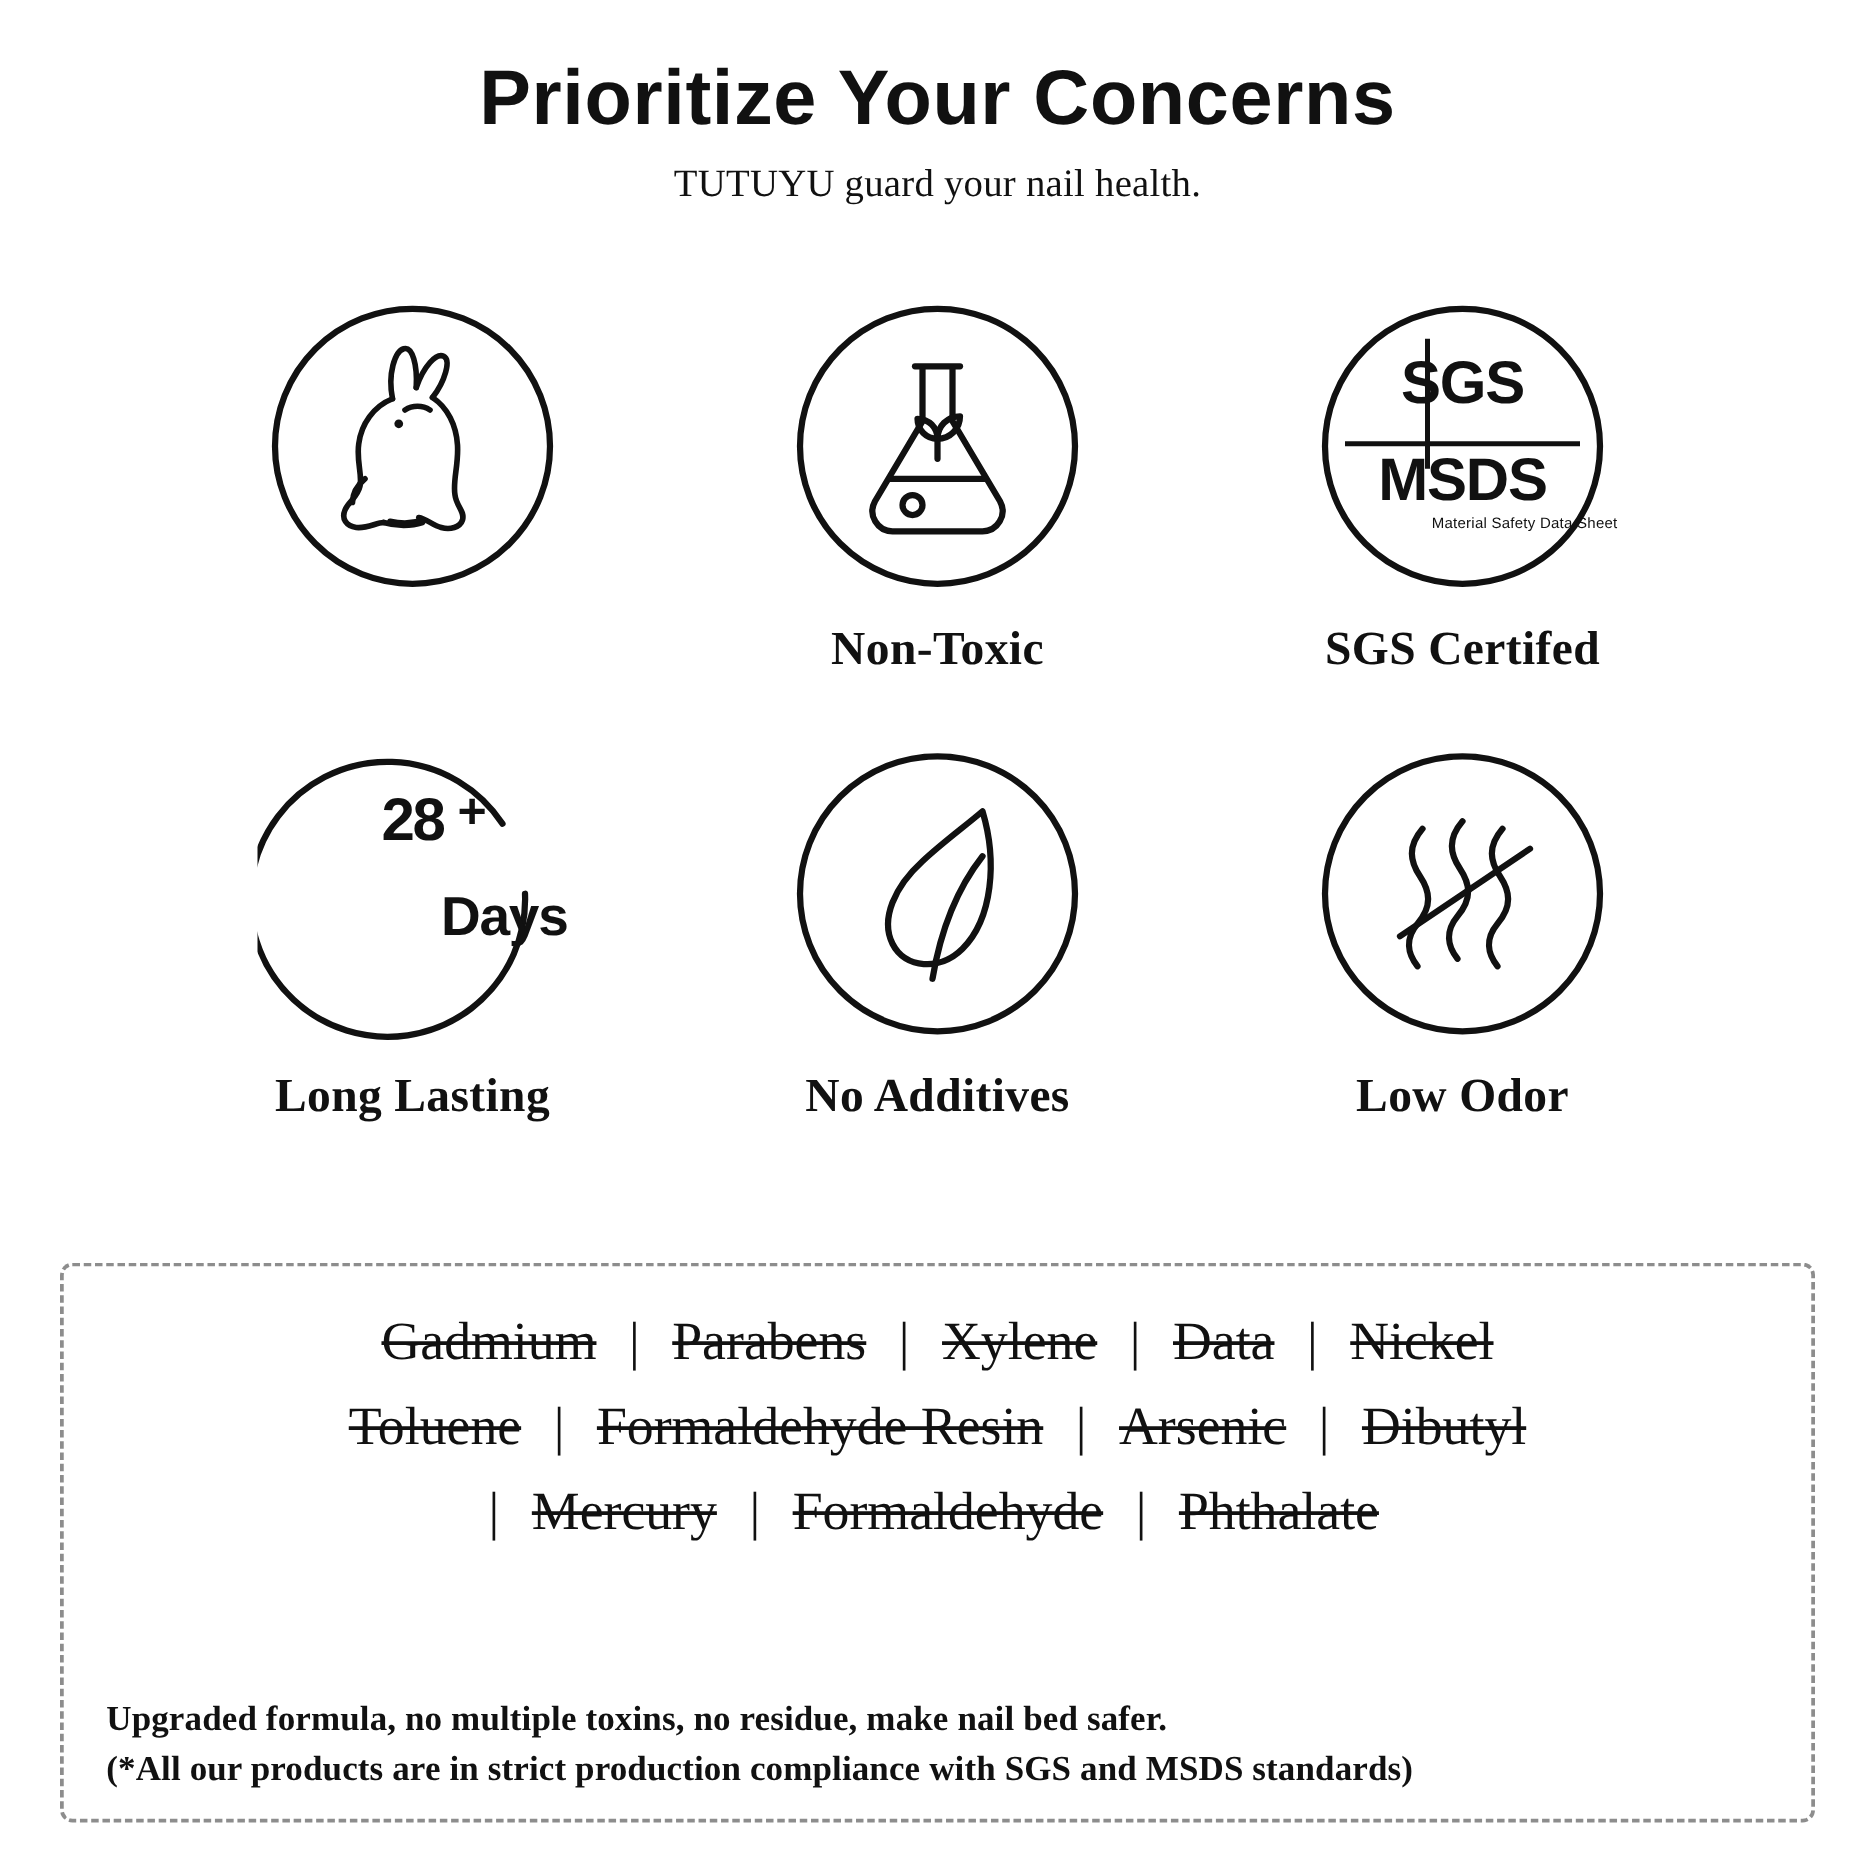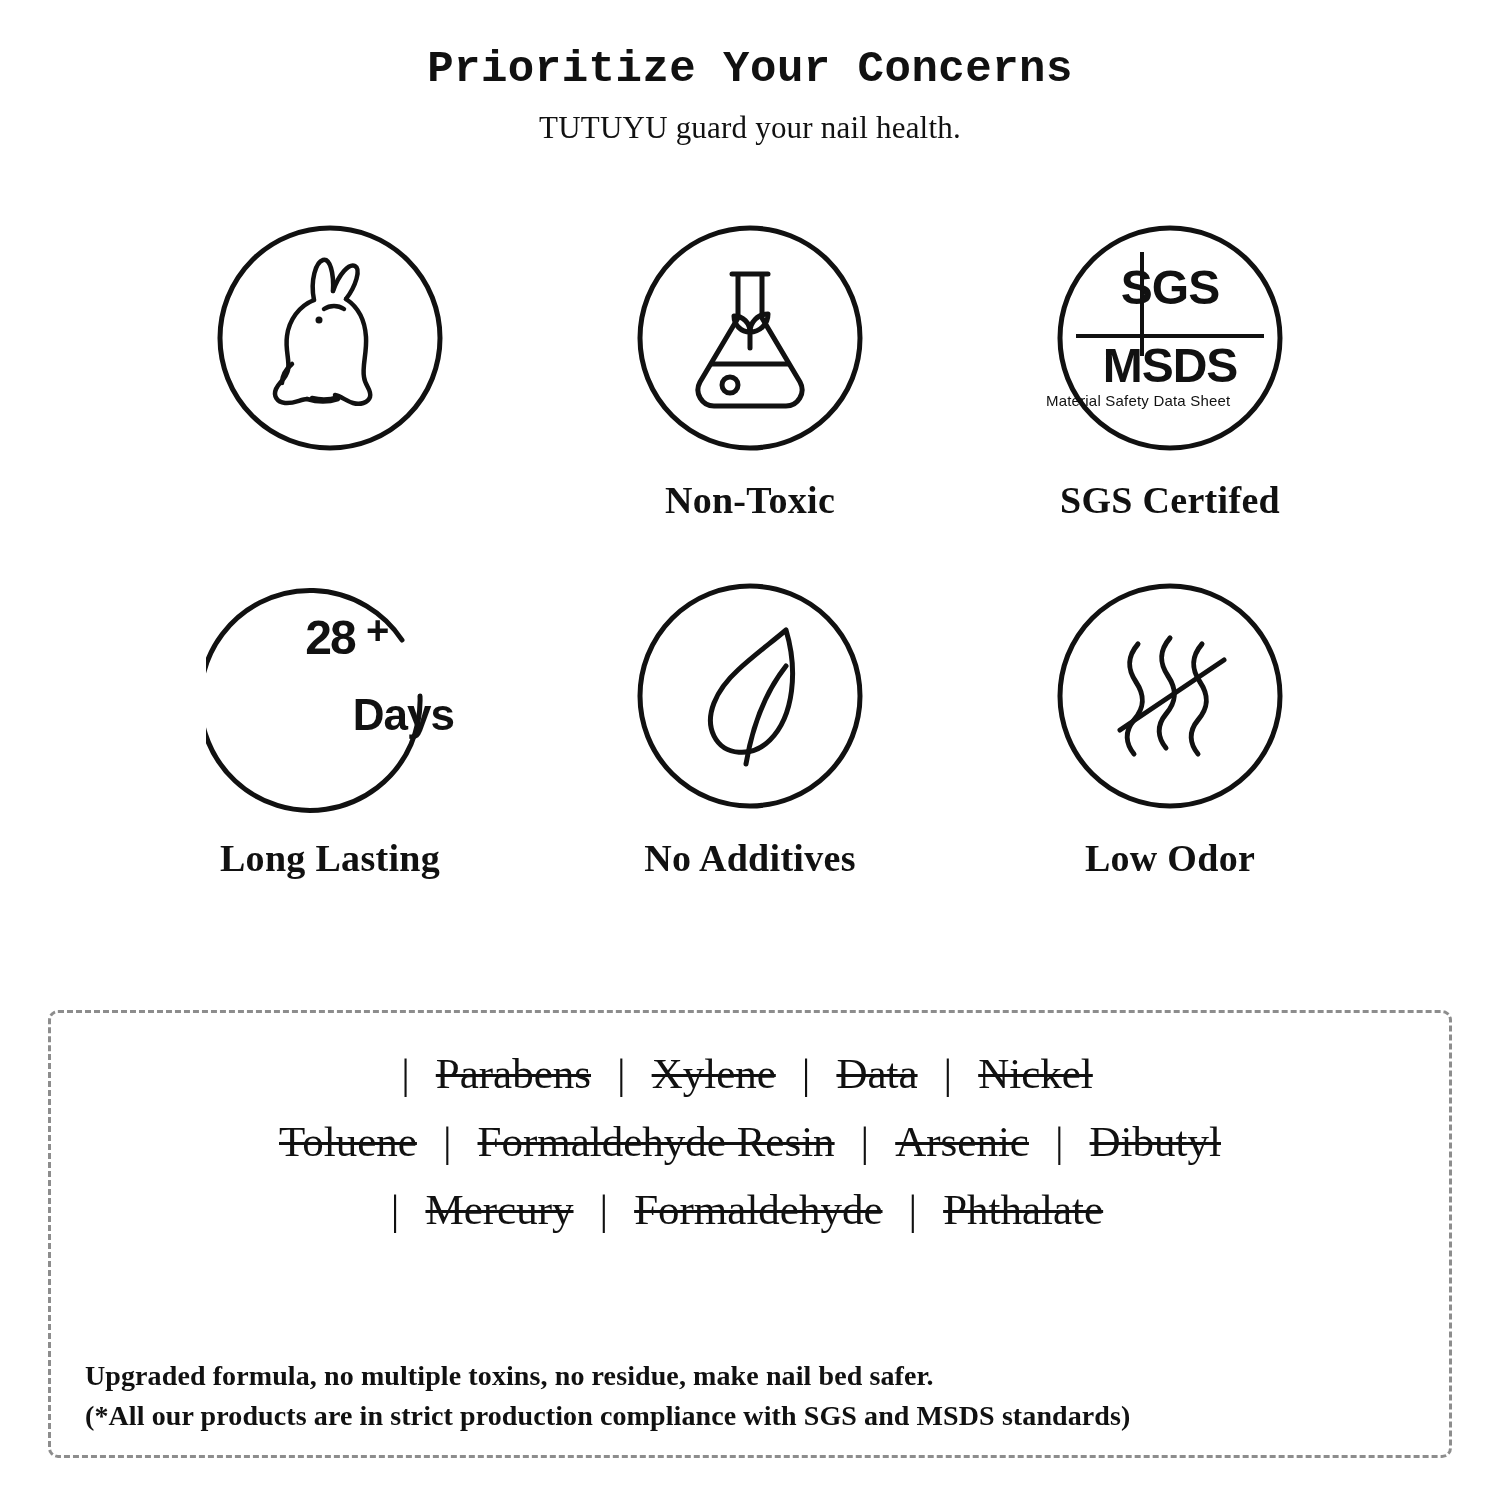--- a/index.html
+++ b/index.html
@@ -20,23 +20,23 @@
     height: 1500px;
     box-sizing: border-box;
   }
 
   
   .header {
     text-align: center;
     padding-top: 46px;
   }
   .title {
-    font-family: Liberation Mono, monospace;
+    font-family: Liberation Sans, sans-serif;
     font-weight: bold;
-    font-size: 44px;
+    font-size: 62px;
     letter-spacing: 0.5px;
     line-height: 1.08;
     margin: 0;
   }
   .subtitle {
     font-family: "Liberation Serif", serif;
     font-size: 31px;
     margin: 16px 0 0 0;
     letter-spacing: 0.2px;
   }
@@ -182,21 +182,21 @@
     <div class="feature">
       <div class="badge">
         <div class="sgs-wrap">
           <svg width="248" height="248" viewBox="0 0 248 248" fill="none" stroke="#111" stroke-width="5">
             <circle cx="124" cy="124" r="110"></circle>
             <path d="M30 122h188" stroke-width="4"></path>
             <path d="M96 38v104" stroke-width="4"></path>
           </svg>
           <div style="position:absolute;left:0;top:46px;width:248px;text-align:center;font-family:'Liberation Sans',sans-serif;font-weight:bold;font-size:48px;letter-spacing:-1px;">SGS</div>
           <div style="position:absolute;left:0;top:124px;width:248px;text-align:center;font-family:'Liberation Sans',sans-serif;font-weight:bold;font-size:48px;letter-spacing:-1px;">MSDS</div>
-          <div style="position:absolute;left:0;top:178px;width:248px;text-align:left;font-family:'Liberation Sans',sans-serif;font-size:15px;letter-spacing:0.2px;">Material Safety Data Sheet</div>
+          <div style="position:absolute;left:0;top:178px;width:248px;text-align:right;font-family:'Liberation Sans',sans-serif;font-size:12px;letter-spacing:0.2px;">Material Safety Data Sheet</div>
         </div>
       </div>
       <div class="feature-label">SGS Certifed</div>
     </div>
 
     <div class="feature">
       <div class="badge">
         <div class="sgs-wrap">
           <svg width="248" height="248" viewBox="0 0 248 248" fill="none" stroke="#111" stroke-width="5">
             <path d="M196 68a110 110 0 1 0 18 56" stroke-linecap="round"></path>
@@ -236,20 +236,21 @@
       </div>
       <div class="feature-label">Low Odor</div>
     </div>
 
   </div>
 
   <div class="freebox">
     <div class="chem-rows">
 
       <div class="chem-row">
+        <span class="chem">Gadmium</span>
         <span class="sep">|</span>
         <span class="chem">Parabens</span>
         <span class="sep">|</span>
         <span class="chem">Xylene</span>
         <span class="sep">|</span>
         <span class="chem">Data</span>
         <span class="sep">|</span>
         <span class="chem">Nickel</span>
       </div>
 

